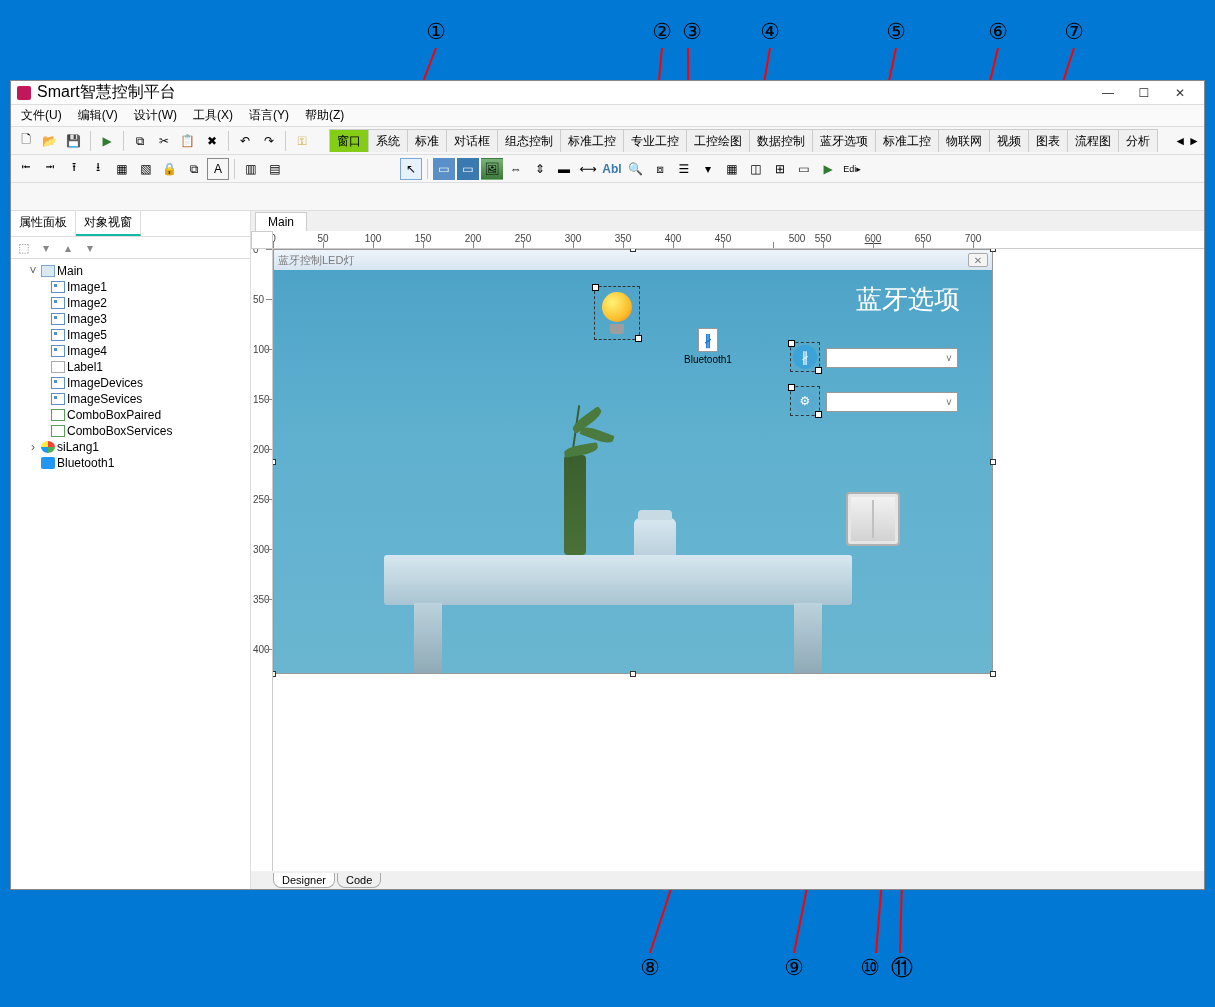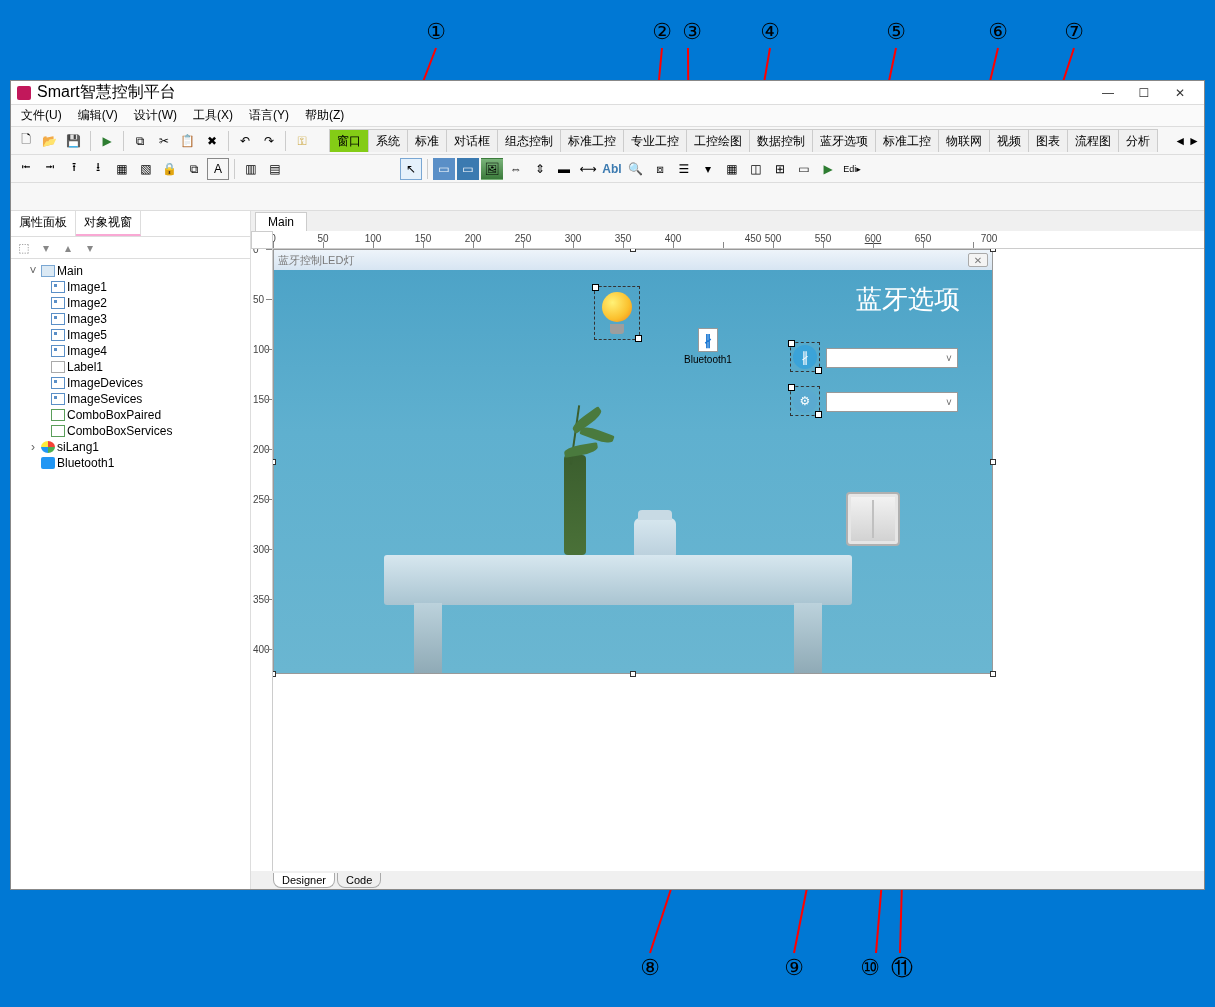--- a/index.html
+++ b/index.html
@@ -15,21 +15,21 @@
 .tb-btn { width: 22px; height: 22px; display:flex; align-items:center; justify-content:center; border:1px solid transparent; cursor:pointer; font-size:12px; }
 .tb-sep { width:1px; height:20px; background:#ccc; margin:0 3px; }
 .tabset { display:flex; align-items:center; gap:0; font-size:12px; height:100%; overflow:hidden; }
 .tabset .tab { padding: 3px 7px; border:1px solid #ccc; border-bottom:none; background:#f0f0f0; margin-right:-1px; white-space:nowrap; cursor:pointer; }
 .tabset .tab.sel { background:#84cc16; }
 .toolbox-row { height: 28px; display: flex; align-items: center; padding: 2px 4px; gap: 2px; border-bottom:1px solid #ddd; background:#f7f7f7; }
 .main-area { display:flex; height: calc(100% - 24px - 22px - 28px - 28px - 28px); }
 .left-panel { width: 240px; border-right:1px solid #ddd; display:flex; flex-direction:column; background:#fff; }
 .panel-tabs { display:flex; border-bottom:1px solid #ddd; }
 .panel-tab { padding:3px 8px; font-size:12px; border-right:1px solid #ddd; cursor:pointer; }
-.panel-tab.sel { background:#fff; border-bottom:2px solid #f9a8d4; }
+.panel-tab.sel { background:#fff; border-bottom:2px solid #14b8a6; }
 .panel-toolbar { height:22px; display:flex; align-items:center; padding:0 4px; gap:4px; border-bottom:1px solid #ddd; }
 .ptb-btn { width:18px;height:18px;display:flex;align-items:center;justify-content:center;color:#888;cursor:pointer; }
 .tree { padding:4px 2px; overflow:auto; flex:1; font-size:12px; }
 .tree-node { display:flex; align-items:center; gap:2px; padding:1px 0; white-space:nowrap; }
 .tree-node .exp { width:12px; text-align:center; color:#666; cursor:pointer; }
 .tree-node .icon { width:14px; height:12px; display:inline-block; }
 .tree-node.d1 { padding-left: 14px; }
 .tree-node.d2 { padding-left: 38px; }
 .icon-form { background:linear-gradient(#dbe9f4,#dbe9f4); border:1px solid #7aa7d3; }
 .icon-img { border:1px solid #5a8fc7; background:#fff; position:relative; }
@@ -315,31 +315,31 @@
           <span style="left: 200px;">200</span>
           <div class="tick" style="left: 200px;"></div>
           <span style="left: 250px;">250</span>
           <div class="tick" style="left: 250px;"></div>
           <span style="left: 300px;">300</span>
           <div class="tick" style="left: 300px;"></div>
           <span style="left: 350px;">350</span>
           <div class="tick" style="left: 350px;"></div>
           <span style="left: 400px;">400</span>
           <div class="tick" style="left: 400px;"></div>
-          <span style="left: 450px; margin-left: 30px;">450</span>
+          <span style="left: 450px;">450</span>
           <div class="tick" style="left: 450px;"></div>
-          <span style="left: 500px; text-align: right;">500</span>
+          <span style="left: 524px; text-align: right;">500</span>
           <div class="tick" style="left: 500px;"></div>
           <span style="left: 550px;">550</span>
           <div class="tick" style="left: 550px;"></div>
           <span style="left: 600px; text-decoration: underline;">600</span>
           <div class="tick" style="left: 600px;"></div>
           <span style="left: 650px;">650</span>
           <div class="tick" style="left: 650px;"></div>
-          <span style="left: 716px; text-align: right;">700</span>
+          <span style="left: 700px; text-align: right;">700</span>
           <div class="tick" style="left: 700px;"></div>
         </div>
       <div class="ruler-v" id="rulerV">
           <span style="top: 0px;">0</span>
           <div class="tick" style="top: 0px;"></div>
           <span style="top: 50px;">50</span>
           <div class="tick" style="top: 50px;"></div>
           <span style="top: 100px;">100</span>
           <div class="tick" style="top: 100px;"></div>
           <span style="top: 150px;">150</span>

